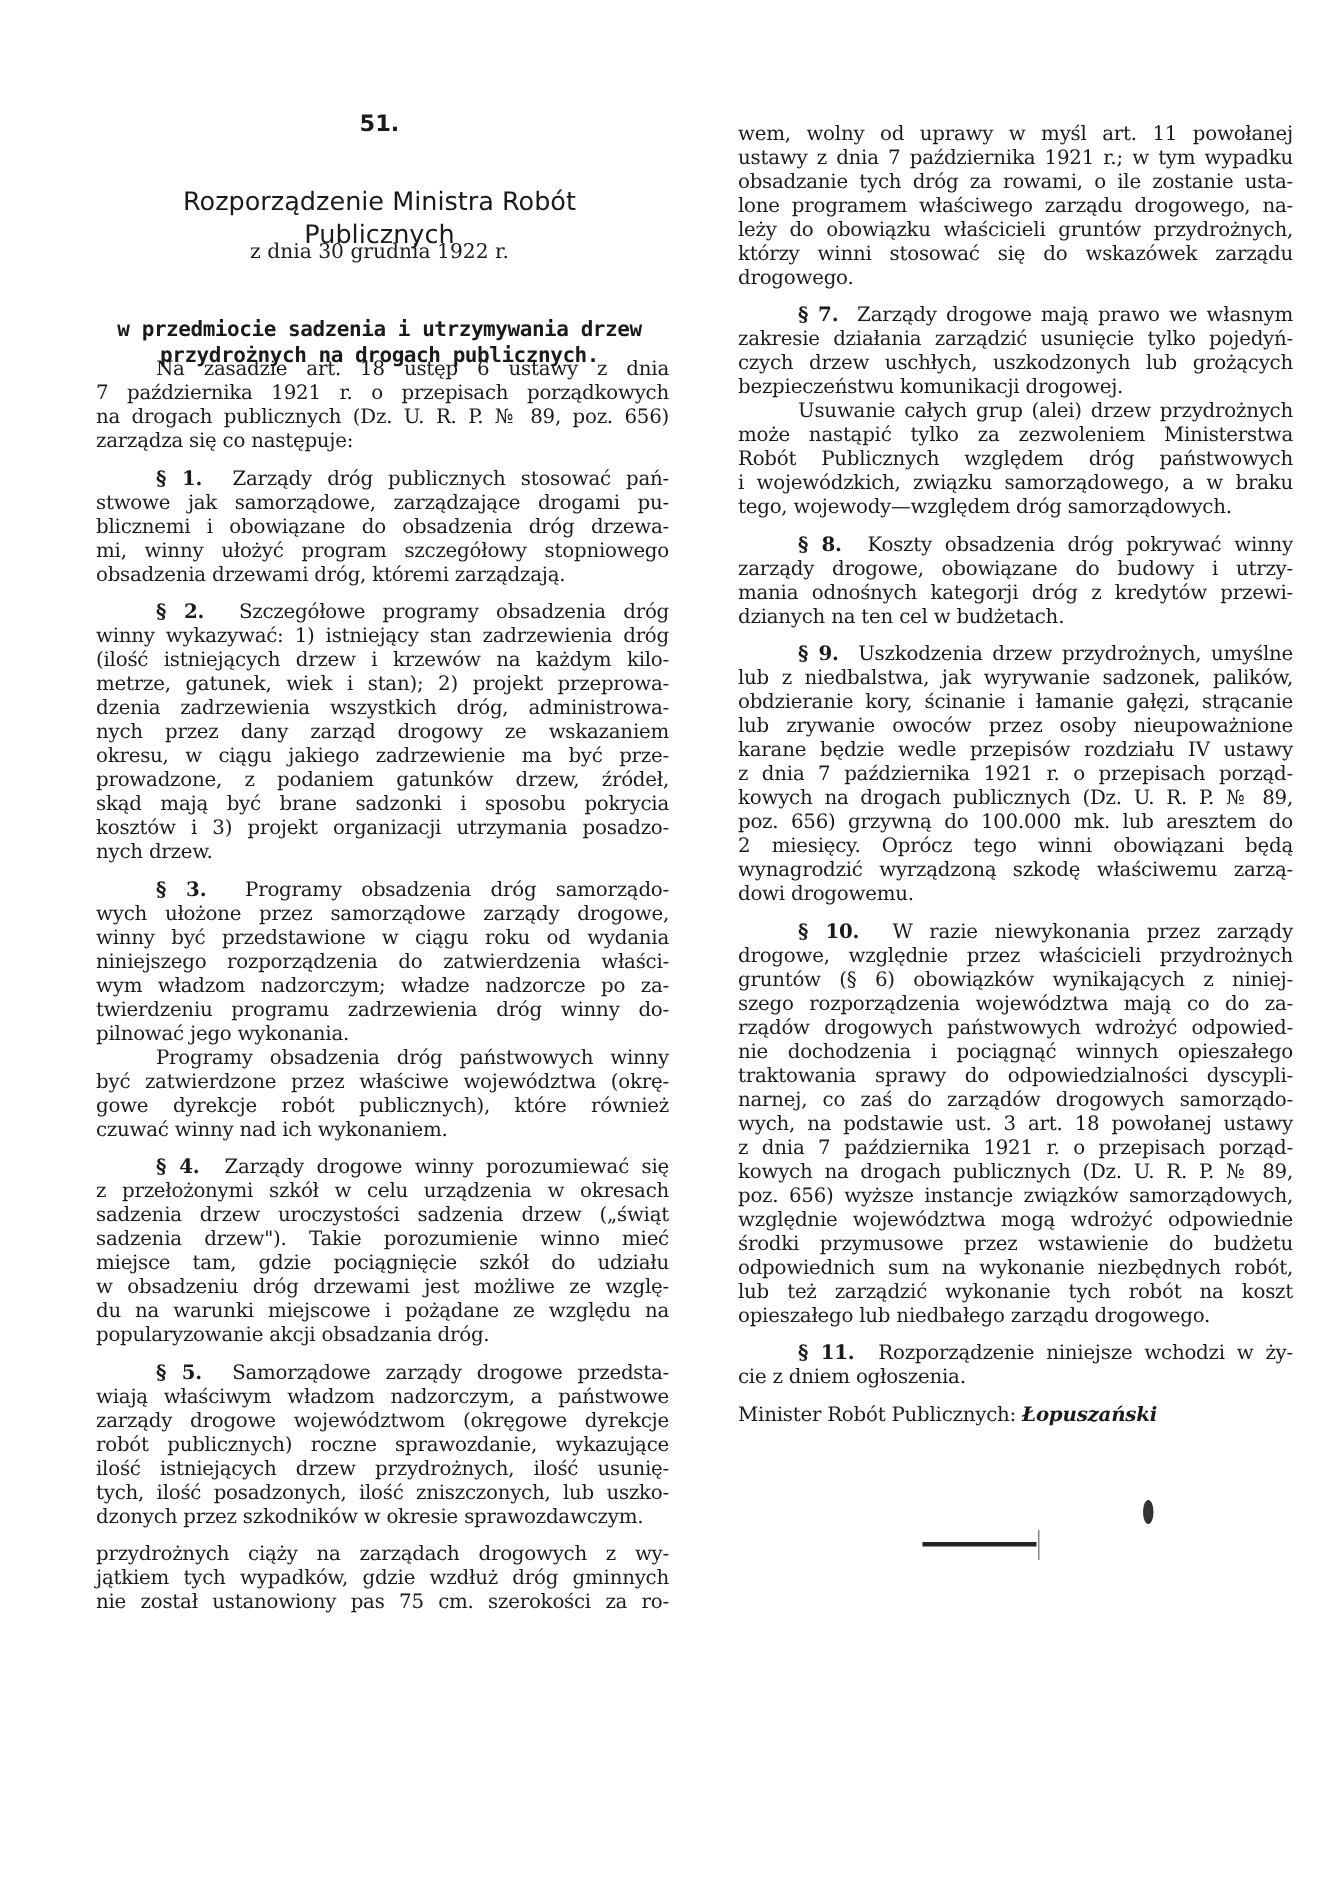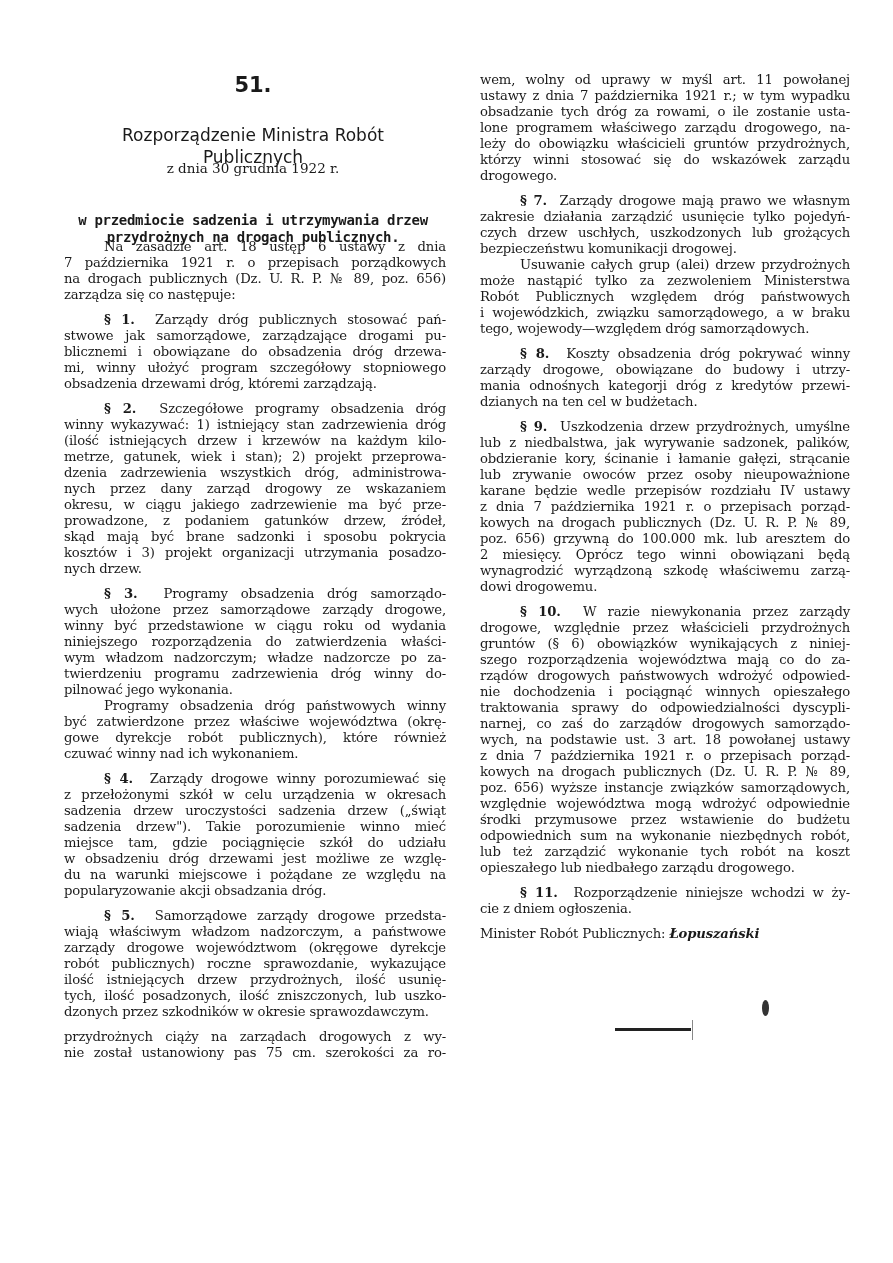--- a/index.html
+++ b/index.html
@@ -7,21 +7,21 @@
          font-family: "DejaVu Serif", serif; color: #1a1a1a; }
   .col { position: absolute; top: 0; }
   .col-left { left: 64px; width: 382px; }
   .col-right { left: 480px; width: 370px; }
   .line { display: block; white-space: nowrap; font-size: 13.2px; line-height: 16px;
           text-align: justify; text-align-last: justify; letter-spacing: -0.15px; }
   .line.last { text-align-last: left; }
   .indent { padding-left: 40px; }
   .para { margin-bottom: 9px; }
   .num { position: absolute; top: 73px; left: 62px; width: 382px; text-align: center;
-         font-size: 21px; font-weight: bold; font-family: "DejaVu Sans", sans-serif; }
+         font-size: 15px; font-weight: bold; font-family: "DejaVu Sans", sans-serif; }
   .title { position: absolute; top: 124px; left: 62px; width: 382px; text-align: center;
            font-size: 17px; line-height: 22px; font-family: "DejaVu Sans", sans-serif; }
   .date { position: absolute; top: 160px; left: 62px; width: 382px; text-align: center;
           font-size: 13.5px; }
   .subject { position: absolute; top: 188px; left: 62px; width: 382px; text-align: center;
              font-size: 14px; line-height: 17px; font-weight: bold; font-family: "DejaVu Sans Mono", monospace; letter-spacing: -0.3px; margin-top: 24px; }
   .sec { font-weight: bold; }
   .sig-line { position: absolute; left: 615px; top: 1028px; width: 76px; height: 3px; background: #222; }
   .sig-tick { position: absolute; left: 692px; top: 1020px; width: 1px; height: 20px; background: #888; }
   .blot { position: absolute; left: 762px; top: 1000px; width: 7px; height: 16px; background: #333; border-radius: 50%; }
@@ -101,25 +101,26 @@
     <span class="line">wiają właściwym władzom nadzorczym, a państwowe</span>
     <span class="line">zarządy drogowe województwom (okręgowe dyrekcje</span>
     <span class="line">robót publicznych) roczne sprawozdanie, wykazujące</span>
     <span class="line">ilość istniejących drzew przydrożnych, ilość usunię-</span>
     <span class="line">tych, ilość posadzonych, ilość zniszczonych, lub uszko-</span>
     <span class="line last">dzonych przez szkodników w okresie sprawozdawczym.</span>
   </div>
 
   <div class="para">
     <span class="line">przydrożnych ciąży na zarządach drogowych z wy-</span>
+    <span class="line">jątkiem tych wypadków, gdzie wzdłuż dróg gminnych</span>
     <span class="line">nie został ustanowiony pas 75 cm. szerokości za ro-</span>
   </div>
 </div>
 
-<div class="col col-right" style="top:72px;">
+<div class="col col-right" style="top:82px;margin-left:12px;">
   <div class="para">
     <span class="line">wem, wolny od uprawy w myśl art. 11 powołanej</span>
     <span class="line">ustawy z dnia 7 października 1921 r.; w tym wypadku</span>
     <span class="line">obsadzanie tych dróg za rowami, o ile zostanie usta-</span>
     <span class="line">lone programem właściwego zarządu drogowego, na-</span>
     <span class="line">leży do obowiązku właścicieli gruntów przydrożnych,</span>
     <span class="line">którzy winni stosować się do wskazówek zarządu</span>
     <span class="line last">drogowego.</span>
   </div>
 

